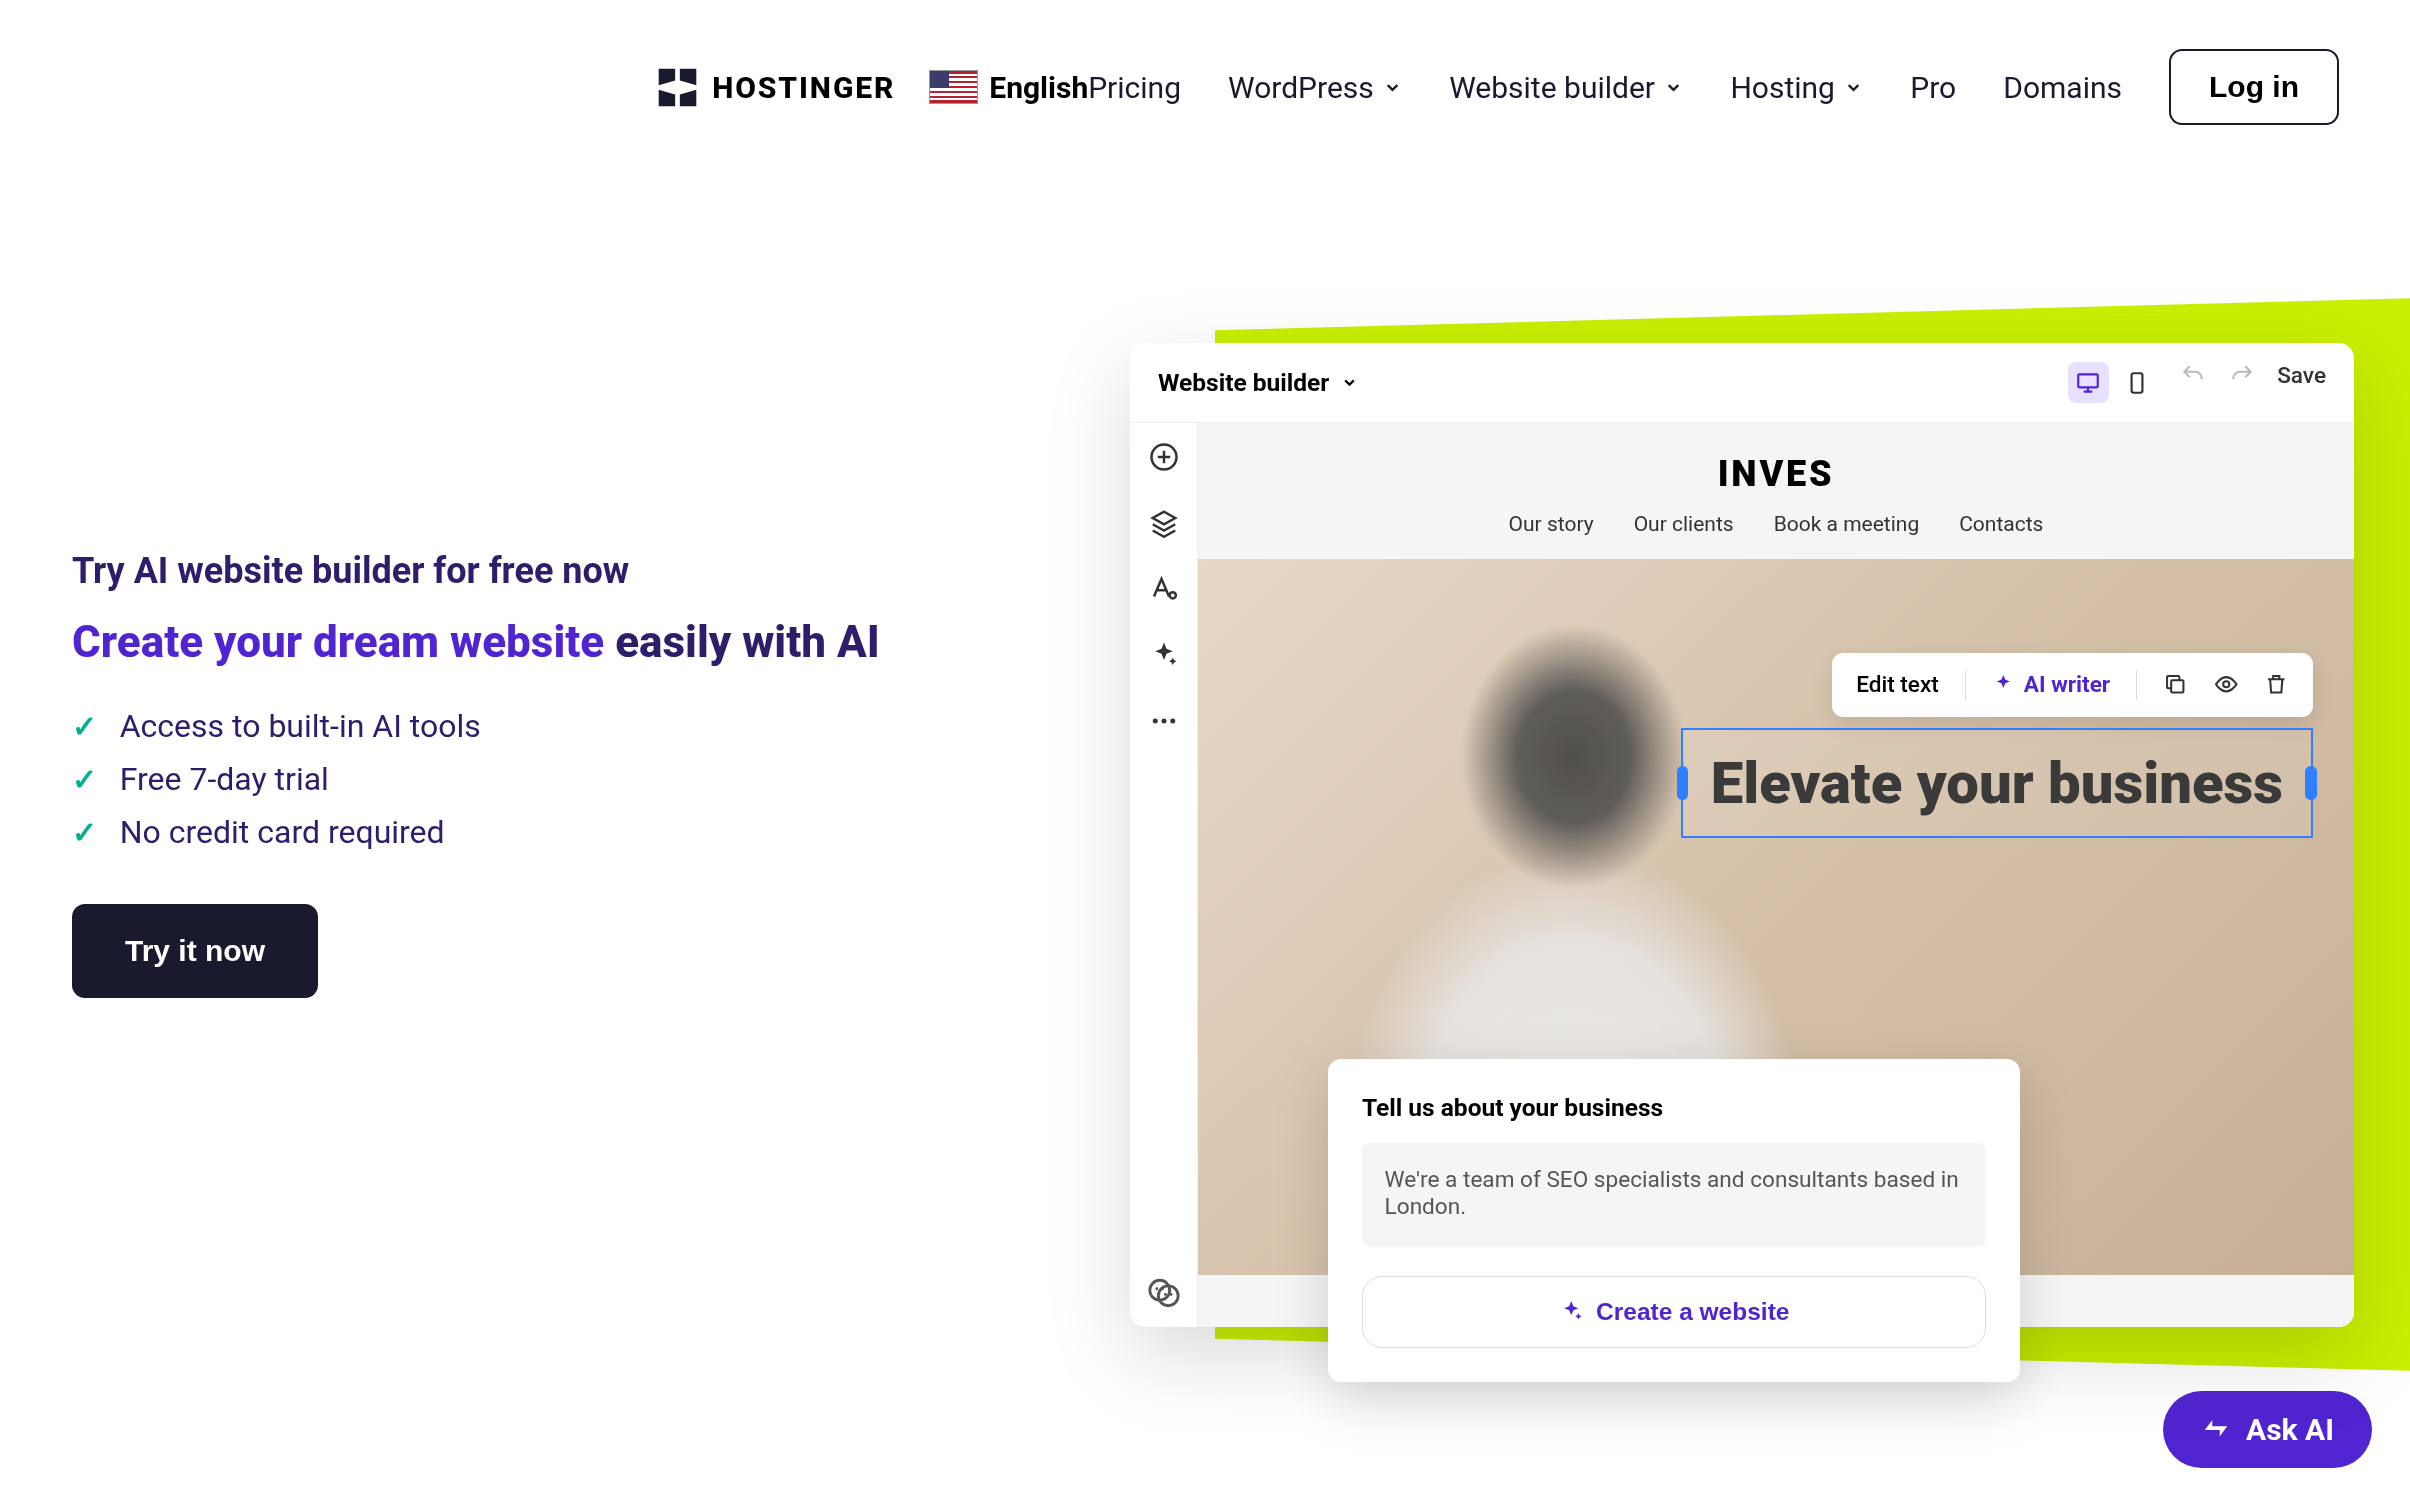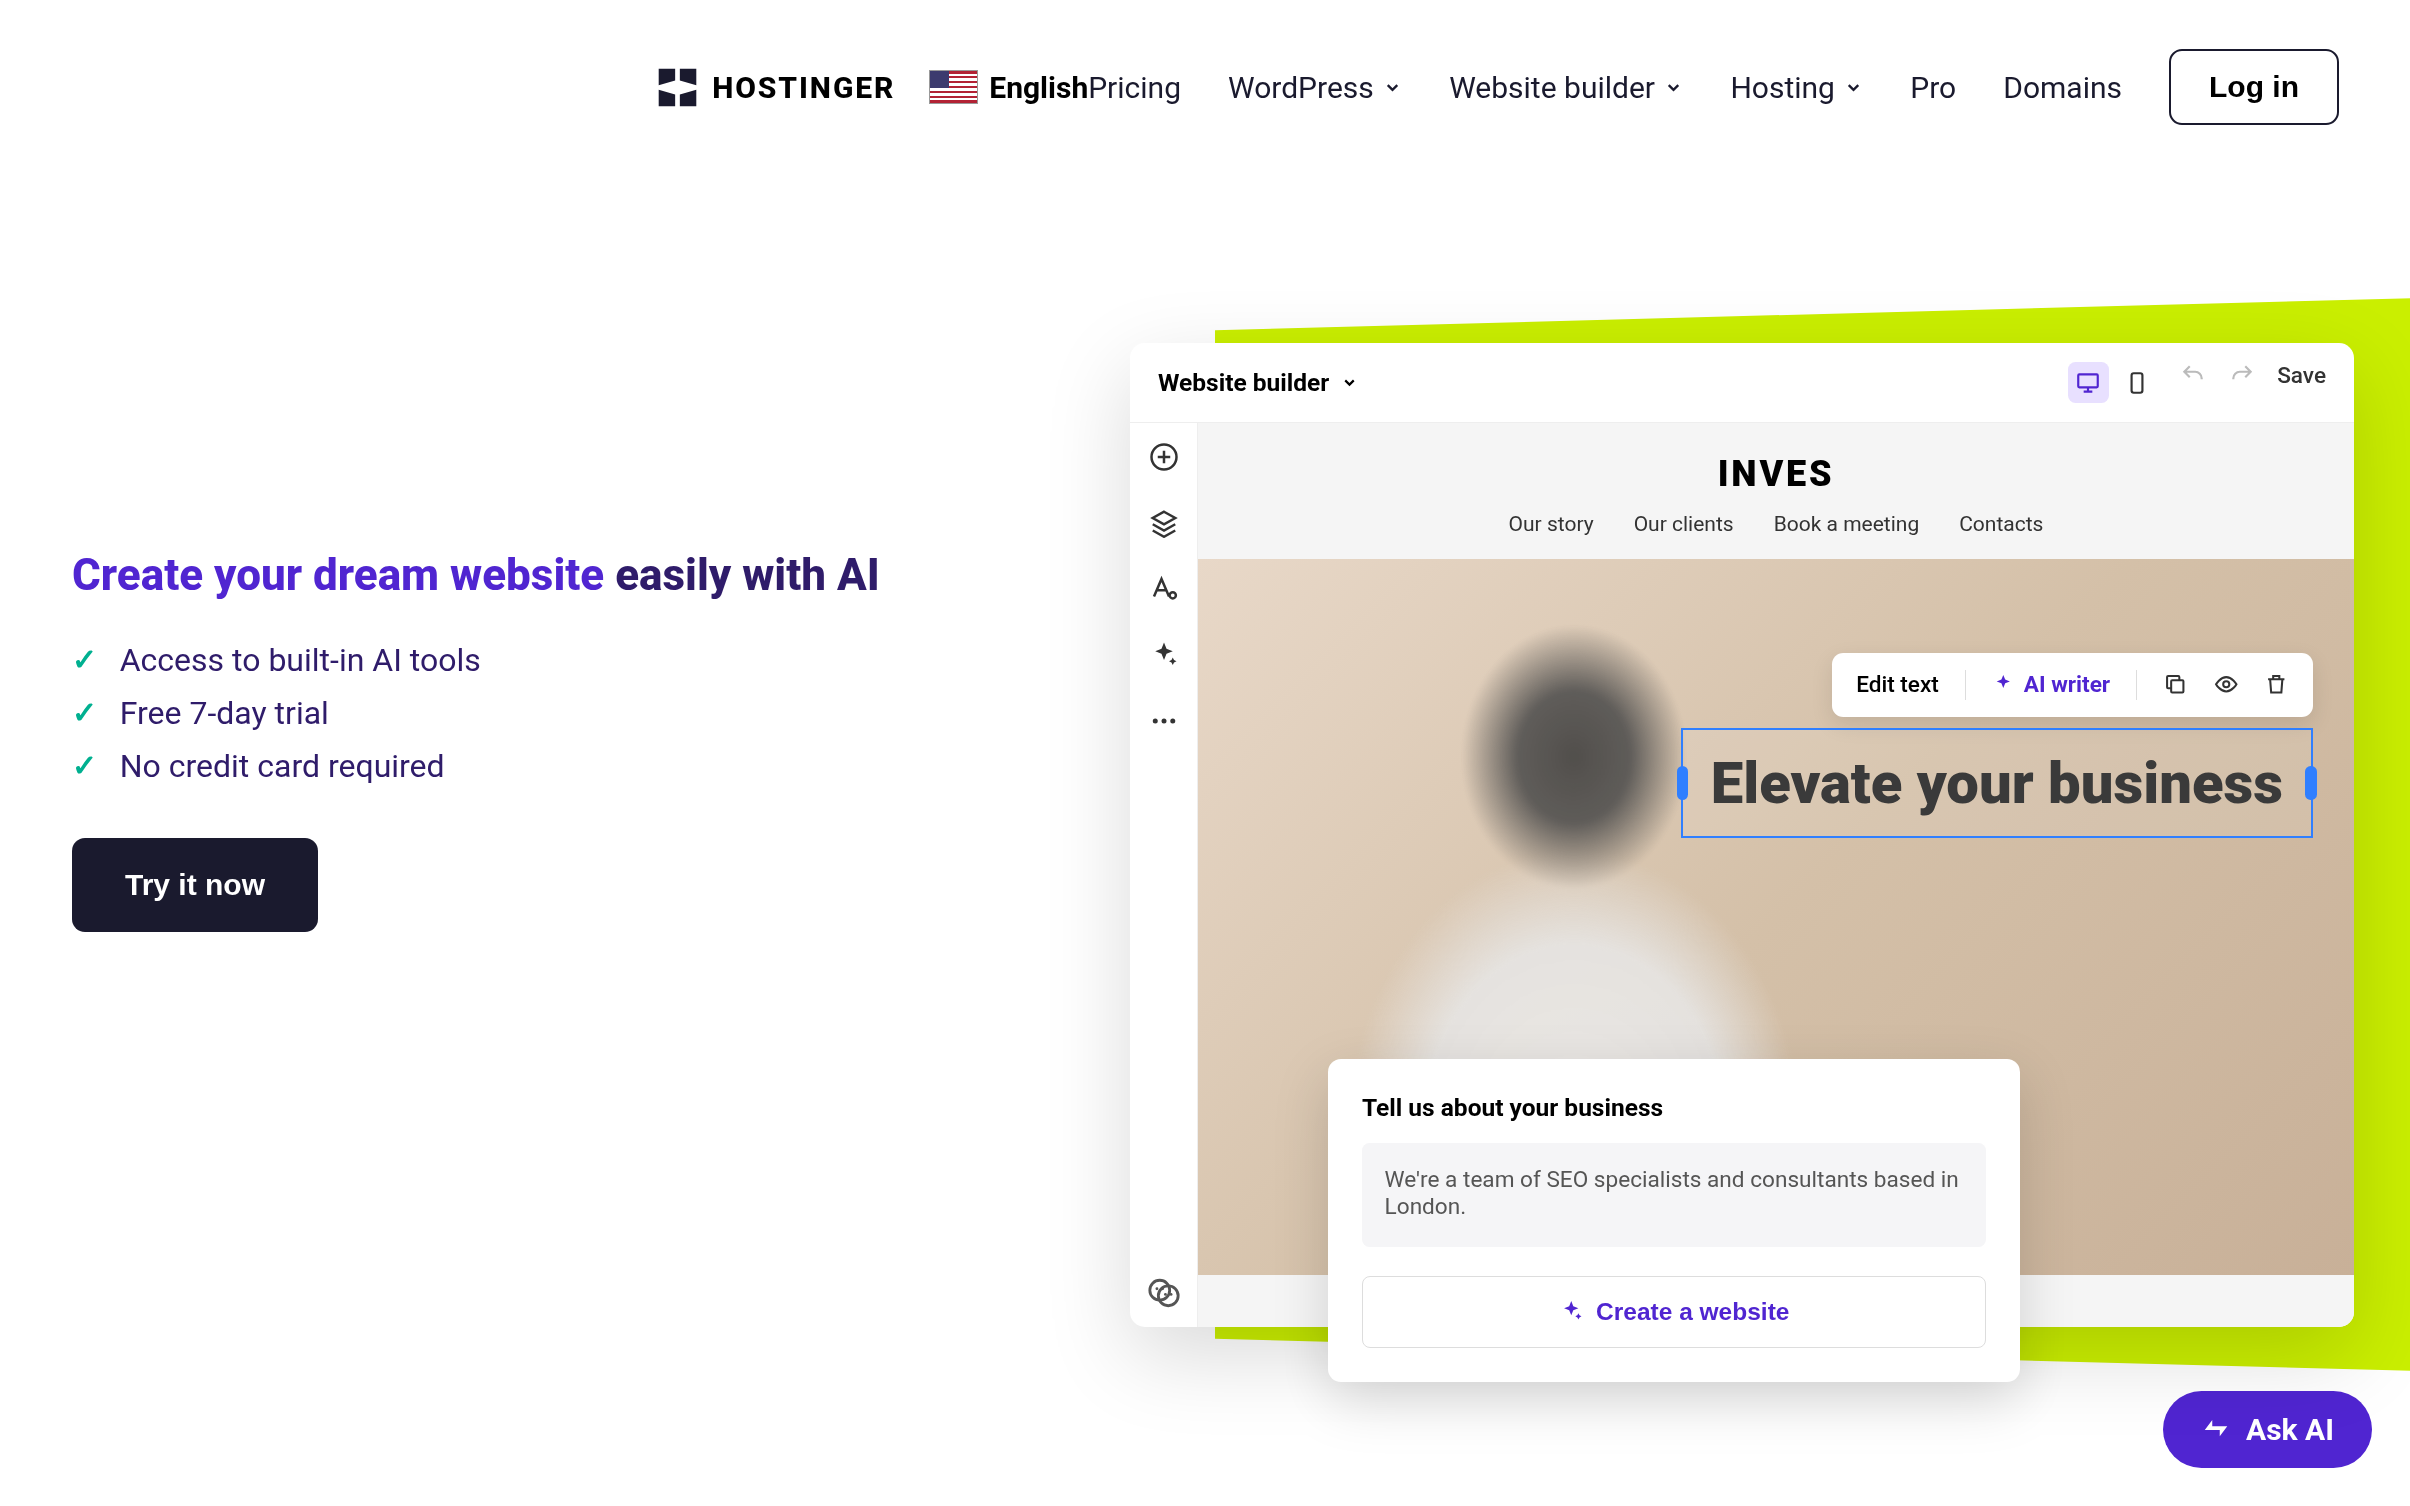--- a/index.html
+++ b/index.html
@@ -62,21 +62,21 @@
 
 .selected-text { position: absolute; top: 169px; right: 41px; border: 2.8px solid #2f7fff; padding: 19px 28px; background: rgba(255,255,255,0.1); }
 .selected-text::before, .selected-text::after { content: ""; position: absolute; width: 11.3px; height: 34px; background: #2f7fff; border-radius: 5.6px; top: 50%; transform: translateY(-50%); }
 .selected-text::before { left: -5.6px; }
 .selected-text::after { right: -5.6px; }
 .selected-text h2 { font-size: 58px; font-weight: 900; color: #3a3a3a; white-space: nowrap; }
 
 .prompt-box { position: absolute; left: 198px; top: 716px; width: 692px; background: #fff; border-radius: 13px; padding: 34px; box-shadow: 0 19px 56px rgba(0,0,0,0.15); z-index: 5; }
 .prompt-label { font-size: 24.5px; font-weight: 700; margin-bottom: 21px; }
 .prompt-input { width: 100%; background: #f5f5f7; border: none; border-radius: 7.5px; padding: 22.6px; font-size: 22.6px; color: #555; resize: none; height: 104px; margin-bottom: 24.5px; font-family: inherit; }
-.create-btn { width: 100%; border: 1.9px solid #ddd; background: #fff; border-radius: 8px; padding: 21px; font-size: 24.5px; font-weight: 700; color: #5025d1; display: flex; align-items: center; justify-content: center; gap: 13px; cursor: pointer; }
+.create-btn { width: 100%; border: 1.9px solid #ddd; background: #fff; border-radius: 20px; padding: 21px; font-size: 24.5px; font-weight: 700; color: #5025d1; display: flex; align-items: center; justify-content: center; gap: 13px; cursor: pointer; }
 
 .emoji-icon { position: absolute; left: 17px; bottom: 17px; width: 34px; height: 34px; color: #555; }
 
 
 .ask-ai { position: fixed; bottom: 38px; right: 38px; background: #5025d1; color: #fff; border-radius: 941px; padding: 21px 38px; display: flex; align-items: center; gap: 15px; font-size: 30px; font-weight: 700; cursor: pointer; }
 </style>
 </head>
 <body>
 
 <header class="header">
@@ -119,20 +119,21 @@
       </div>
     <div class="nav-item">
         <span>Domains</span>
       </div>
     <button class="login-btn">Log in</button>
   </nav>
 </header>
 
 <section class="hero">
   <div class="hero-left">
+    <p class="subtitle">Try AI website builder for free now</p>
     <h1 class="title"><span class="purple">Create your dream website</span><span> easily with AI</span></h1>
     <ul class="features">
       <li>
           <span class="check">✓</span>
           <span>Access to built-in AI tools</span>
         </li>
       <li>
           <span class="check">✓</span>
           <span>Free 7-day trial</span>
         </li>

